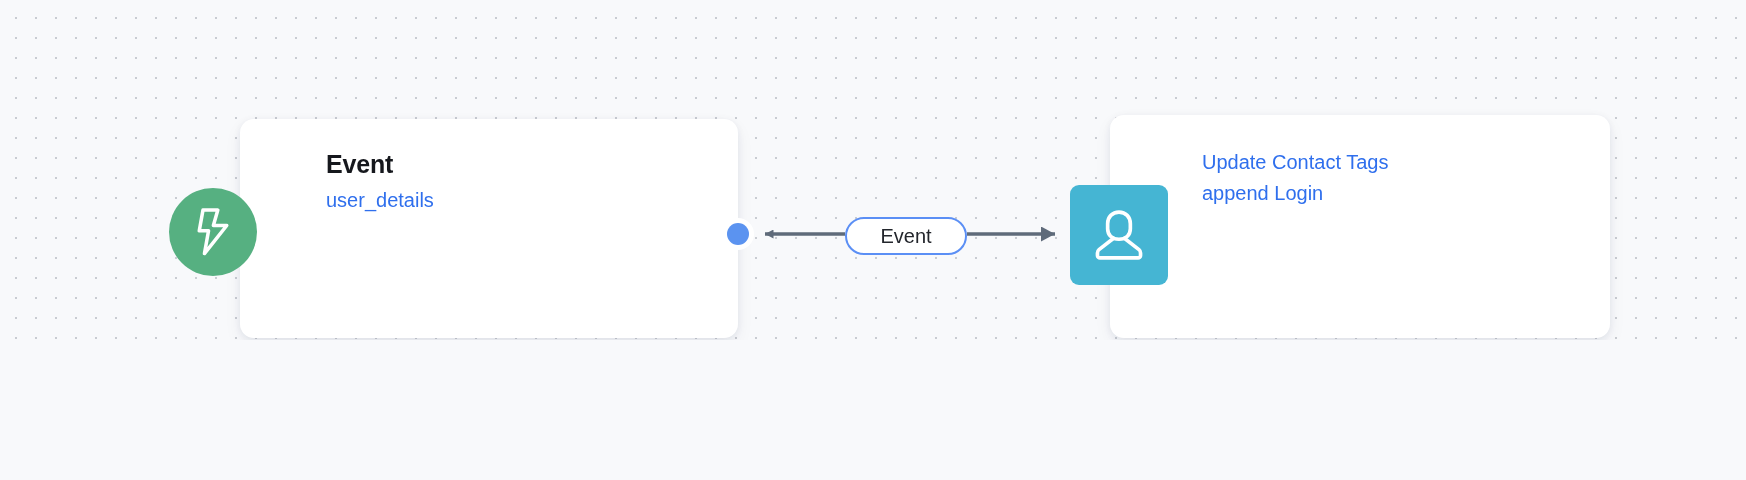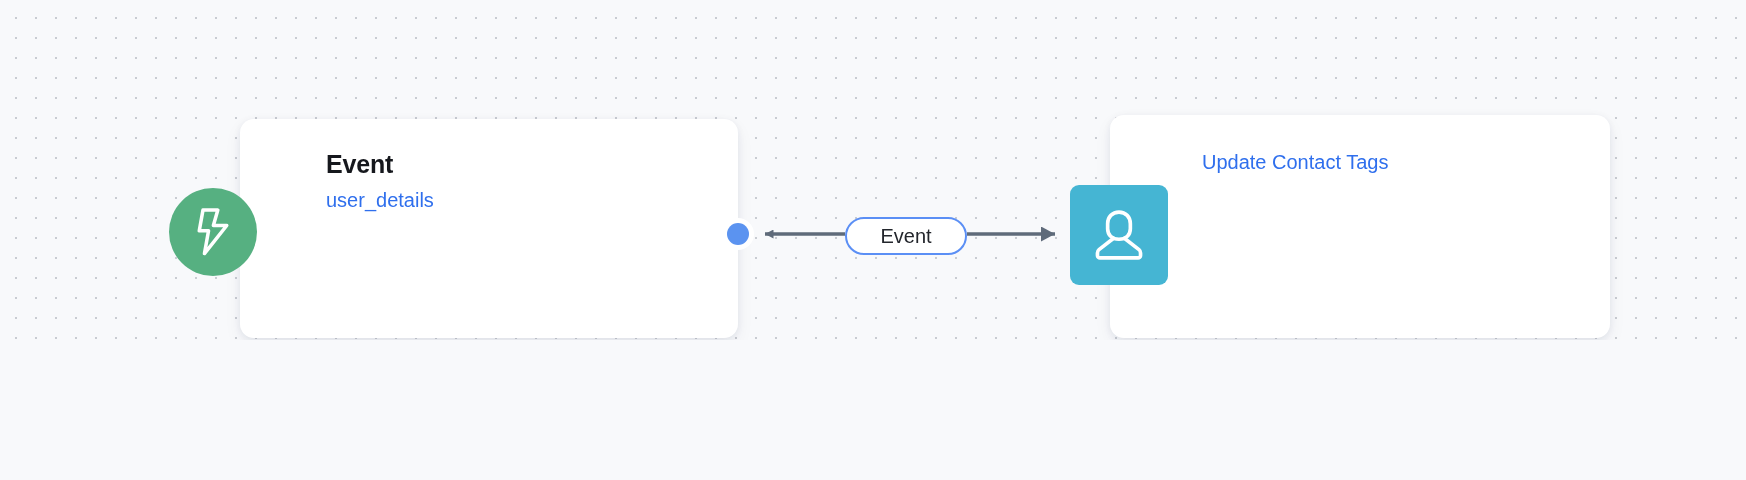--- a/index.html
+++ b/index.html
@@ -181,20 +181,21 @@
   </svg>
 
   <div class="port-dot" id="event-out-port"></div>
 
   <div class="edge-pill">Event</div>
 
   <div class="node-card" id="node-contact-card">
     <div class="node-body" id="contact-body">
       <div class="node-sub">
         <div class="node-sub-line">Update Contact Tags</div>
+        <div class="node-sub-line">append Login</div>
       </div>
     </div>
   </div>
 
   <div class="icon-square" id="contact-icon">
     <svg width="50" height="52" viewBox="0 0 26 27" fill="none">
       <path d="M13 1.6 C9.5 1.6 7.1 4.1 7.1 7.6 L7.1 10.2 C7.1 13.3 9.2 15.7 13 15.7 C16.8 15.7 18.9 13.3 18.9 10.2 L18.9 7.6 C18.9 4.1 16.5 1.6 13 1.6 Z" stroke="#ffffff" stroke-width="1.9" stroke-linejoin="round" fill="none"></path>
       <path d="M10.2 15.2 L2.6 21.1 C2.1 21.5 1.8 22.1 1.8 22.8 L1.8 24.1 C1.8 24.8 2.4 25.4 3.1 25.4 L22.9 25.4 C23.6 25.4 24.2 24.8 24.2 24.1 L24.2 22.8 C24.2 22.1 23.9 21.5 23.4 21.1 L15.8 15.2" stroke="#ffffff" stroke-width="1.9" stroke-linejoin="round" stroke-linecap="round" fill="none"></path>
     </svg>
   </div>

